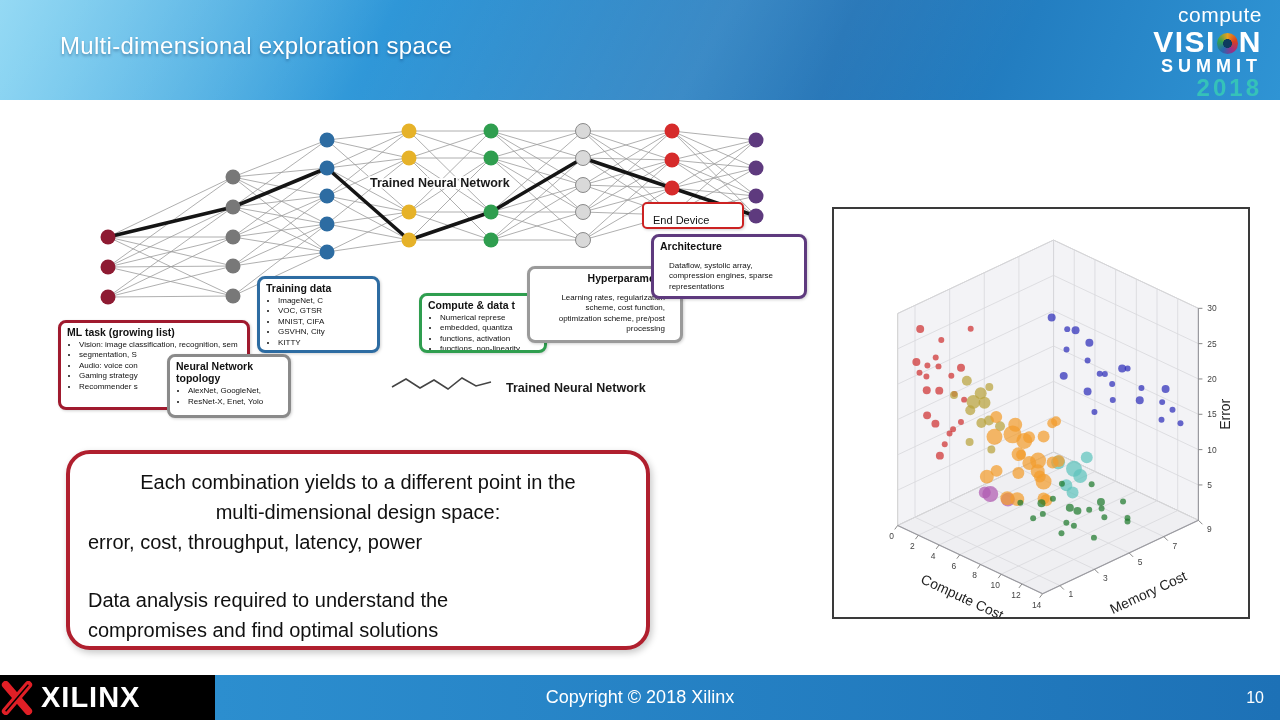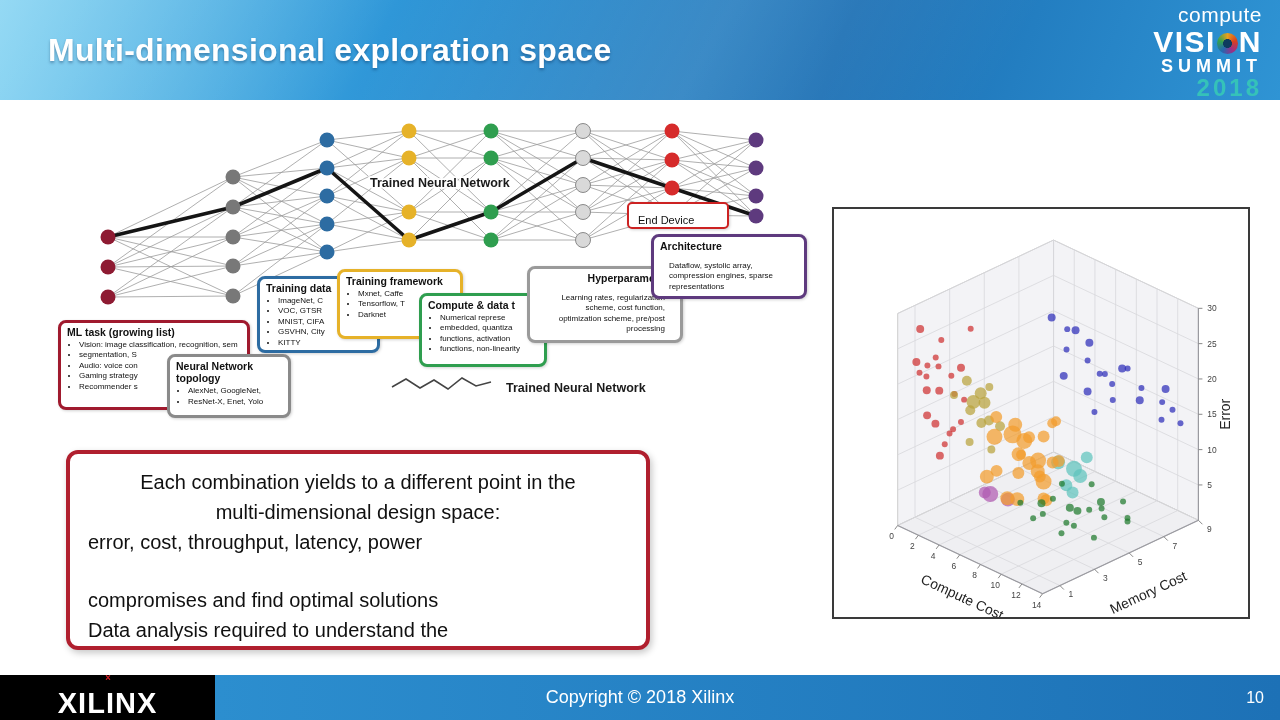--- a/index.html
+++ b/index.html
@@ -4,21 +4,21 @@
 <style>
   *{margin:0;padding:0;box-sizing:content-box;}
   body{margin:0;background:#e8e8e8;font-family:"Liberation Sans",sans-serif;}
   .slide{position:relative;width:1280px;height:720px;background:#fff;overflow:hidden;font-family:"Liberation Sans",sans-serif;}
 
   
   .topbar{position:absolute;left:0;top:0;width:1280px;height:100px;
     background:linear-gradient(110deg,#6ccbf0 0%,#2f97d8 30%,#1b6fb4 65%,#2f94d4 100%);}
   .topbar::before{content:"";position:absolute;inset:0;
     background:linear-gradient(120deg,rgba(255,255,255,.28) 0%,rgba(255,255,255,0) 30%,rgba(255,255,255,.12) 55%,rgba(255,255,255,0) 78%);}
-  .slide-title{position:absolute;left:48px;top:32px;font-size:32px;font-weight:bold;color:#fff;
+  .slide-title{position:absolute;left:60px;top:32px;font-size:24px;font-weight:normal;color:#fff;
     text-shadow:0 2px 3px rgba(0,30,70,.35);letter-spacing:.3px;z-index:2;}
   .evs{position:absolute;right:18px;top:4px;text-align:right;color:#fff;line-height:1.04;z-index:2;}
   .evs-embedded{font-size:21px;letter-spacing:.5px;}
   .evs-vision{font-size:30px;font-weight:bold;letter-spacing:1.5px;}
   .evs-o{display:inline-block;width:21px;height:21px;border-radius:50%;margin:0 1px;vertical-align:-2px;
     background:radial-gradient(circle at 50% 50%, #0d3b5e 0 29%, rgba(0,0,0,0) 31%),
                conic-gradient(#e8a01c,#d8401f,#9c2f86,#2468b0,#33a24e,#e8a01c);}
   .evs-summit{font-size:18px;letter-spacing:5px;font-weight:600;}
   .evs-year{font-size:24px;color:#35c2b9;letter-spacing:3px;font-weight:600;}
 
@@ -27,46 +27,46 @@
 
   .nbox{position:absolute;background:#fff;border:3px solid #a16207;border-radius:8px;padding:3px 6px 3px;
     box-sizing:border-box;box-shadow:1px 1px 3px rgba(0,0,0,.18);overflow:hidden;color:#111;}
   .nbox .t{font-weight:bold;font-size:10.5px;line-height:1.15;margin:0 0 2px;}
   .nbox ul{margin:0;padding:0 0 0 12px;font-size:8px;line-height:1.3;list-style:disc;}
   .nbox p{margin:9px;font-size:8px;line-height:1.3;}
   #box-ml{left:58px;top:320px;width:192px;height:90px;z-index:4;}
   #box-topology{left:167px;top:354px;width:124px;height:64px;z-index:6;}
   #box-tdata{left:257px;top:276px;width:123px;height:77px;z-index:5;}
   #box-tframe{left:337px;top:269px;width:126px;height:70px;z-index:6;}
-  #box-compute{left:419px;top:293px;width:128px;height:74px;z-index:7;}
+  #box-compute{left:419px;top:293px;width:128px;height:60px;z-index:7;}
   #box-hyper{left:527px;top:266px;width:156px;height:77px;z-index:8;}
   #box-arch{left:651px;top:234px;width:156px;height:65px;z-index:9;}
-  #box-device{left:627px;top:202px;width:102px;height:27px;z-index:9;border-width:2.5px;border-radius:5px;
+  #box-device{left:642px;top:202px;width:102px;height:27px;z-index:9;border-width:2.5px;border-radius:5px;
     display:flex;align-items:center;padding:9px 0 0 9px;font-size:11px;}
 
   
   .msgbox{position:absolute;left:66px;top:450px;width:584px;height:200px;background:#fff;
-    border:4px solid #b01f2e;border-radius:12px;z-index:3;padding:13px 18px;box-sizing:border-box;
+    border:4px solid #b01f2e;border-radius:24px;z-index:3;padding:13px 18px;box-sizing:border-box;
     font-size:20px;color:#101010;box-shadow:2px 3px 7px rgba(0,0,0,.22);line-height:1.5;}
   .m-center{text-align:center;}
   .m-left{text-align:left;}
   .m-gap{height:28px;}
 
   
   .chart-frame{position:absolute;left:832px;top:207px;width:418px;height:412px;border:2px solid #3a3a3a;
     background:#fff;box-sizing:border-box;z-index:2;}
   #scatter-svg{width:100%;height:100%;display:block;}
   .chart-caption{position:absolute;left:1020px;top:623px;width:234px;text-align:right;font-size:10.5px;
     font-style:italic;color:#555;line-height:1.3;white-space:pre-line;z-index:2;}
 
   
   .footer{position:absolute;left:0;top:675px;width:1280px;height:45px;
     background:linear-gradient(90deg,#2f94d4,#1d71b6);z-index:10;}
   .footer-black{position:absolute;left:0;top:0;width:215px;height:45px;background:#000;
-    display:flex;align-items:center;gap:7px;box-sizing:border-box;z-index:2;flex-direction:column;}
+    display:flex;align-items:center;gap:7px;box-sizing:border-box;z-index:2;}
   .xlogo{width:34px;height:34px;}
   .xword{color:#fff;font-size:29px;font-weight:bold;letter-spacing:1px;}
   .footer-copy{position:absolute;left:0;top:0;width:1280px;height:45px;display:flex;align-items:center;
     justify-content:center;color:#fff;font-size:18px;z-index:1;}
   .footer-page{position:absolute;right:16px;top:0;height:45px;display:flex;align-items:center;color:#fff;
     font-size:16px;z-index:2;}
 </style>
 </head>
 <body>
 
@@ -262,28 +262,20 @@
     <div class="t">Training data</div>
     <ul>
         <li>ImageNet, C</li>
         <li>VOC, GTSR</li>
         <li>MNIST, CIFA</li>
         <li>GSVHN, City</li>
         <li>KITTY</li>
       </ul>
   </div>
 
-  <div class="nbox" id="box-tframe" style="border-color: rgb(230, 178, 41);">
-    <div class="t">Training framework</div>
-    <ul>
-        <li>Mxnet, Caffe</li>
-        <li>Tensorflow, T</li>
-        <li>Darknet</li>
-      </ul>
-  </div>
 
   <div class="nbox" id="box-compute" style="border-color: rgb(47, 158, 79);">
     <div class="t">Compute &amp; data t</div>
     <ul>
         <li>Numerical represe</li>
         <li>embedded, quantiza</li>
         <li>functions, activation</li>
         <li>functions, non-linearity</li>
       </ul>
   </div>
@@ -300,22 +292,22 @@
 
   <div class="nbox" id="box-device" style="border-color: rgb(204, 34, 34);">
     <span>End Device</span>
   </div>
 
   <div class="msgbox">
     <div class="m-center">Each combination yields to a different point in the</div>
     <div class="m-center">multi-dimensional design space:</div>
     <div class="m-left">error, cost, throughput, latency, power</div>
     <div class="m-gap"></div>
+    <div class="m-left">Data analysis required to understand the</div>
     <div class="m-left">compromises and find optimal solutions</div>
-    <div class="m-left">Data analysis required to understand the</div>
   </div>
 
   <div class="chart-frame">
     <svg id="scatter-svg" viewBox="0 0 416 410">
         <polygon points="64,318 220.6,244.2 220.6,31.19999999999999 64,105" fill="#f3f3f6" stroke="#cccccc" stroke-width="1"></polygon>
         <polygon points="220.6,244.2 366.2,312.8 366.2,99.80000000000001 220.6,31.19999999999999" fill="#f3f3f6" stroke="#cccccc" stroke-width="1"></polygon>
         <polygon points="64,318 209.6,386.6 366.2,312.8 220.6,244.2" fill="#efeff2" stroke="#cccccc" stroke-width="1"></polygon>
         <line x1="64" y1="318" x2="220.6" y2="244.2" stroke="#d8d8dc" stroke-width="0.8"></line>
         <line x1="220.6" y1="244.2" x2="220.6" y2="31.19999999999999" stroke="#d8d8dc" stroke-width="0.8"></line>
         <line x1="84.8" y1="327.8" x2="241.39999999999998" y2="254" stroke="#d8d8dc" stroke-width="0.8"></line>

